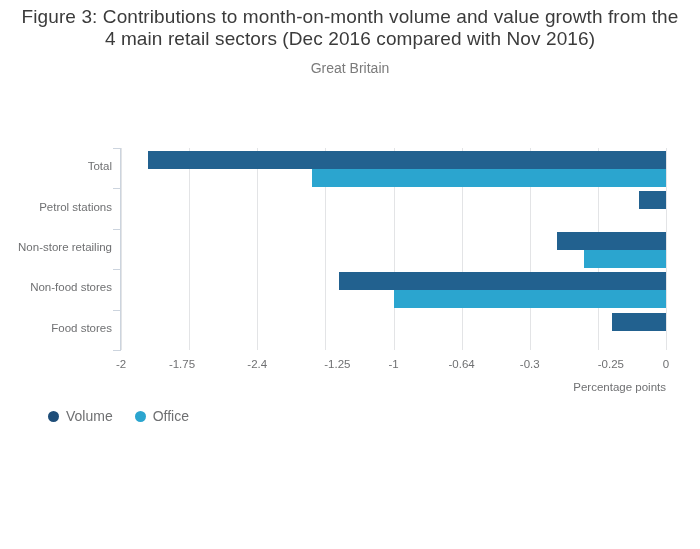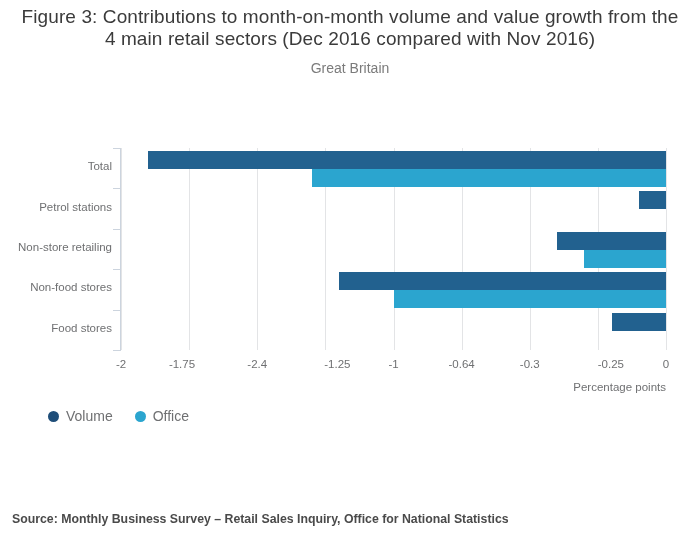--- a/index.html
+++ b/index.html
@@ -235,15 +235,14 @@
       <div class="legend-item">
         <span class="legend-dot" style="background: rgb(31, 78, 121);"></span>
         <span class="legend-label">Volume</span>
       </div>
       <div class="legend-item">
         <span class="legend-dot" style="background: rgb(43, 165, 207);"></span>
         <span class="legend-label">Office</span>
       </div>
     </div>
 
-  <div id="source-note">Source: Monthly Business Survey – Retail Sales Inquiry, Office for National Statistics</div>
 
 </div>
 
 </body></html>

